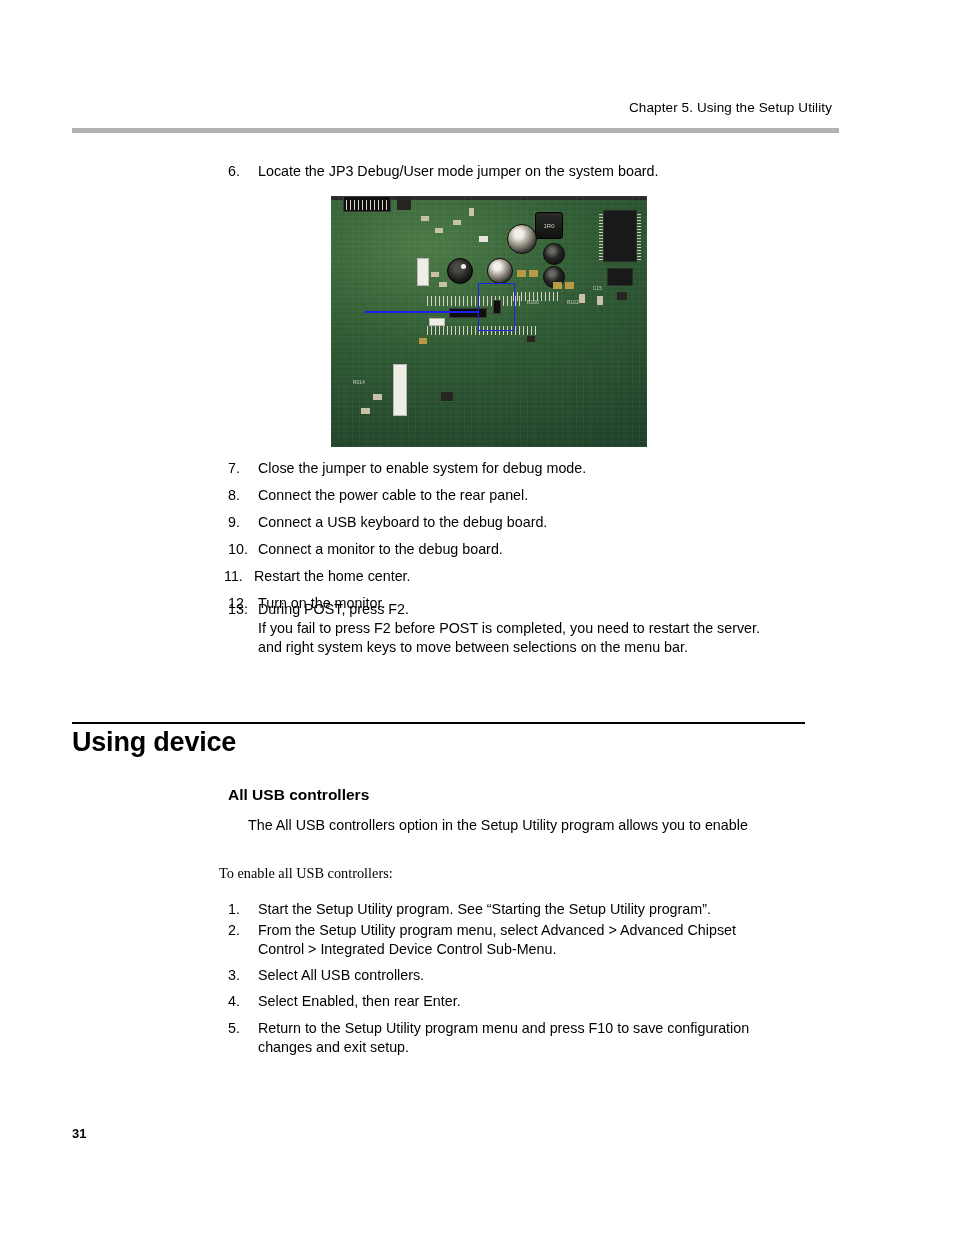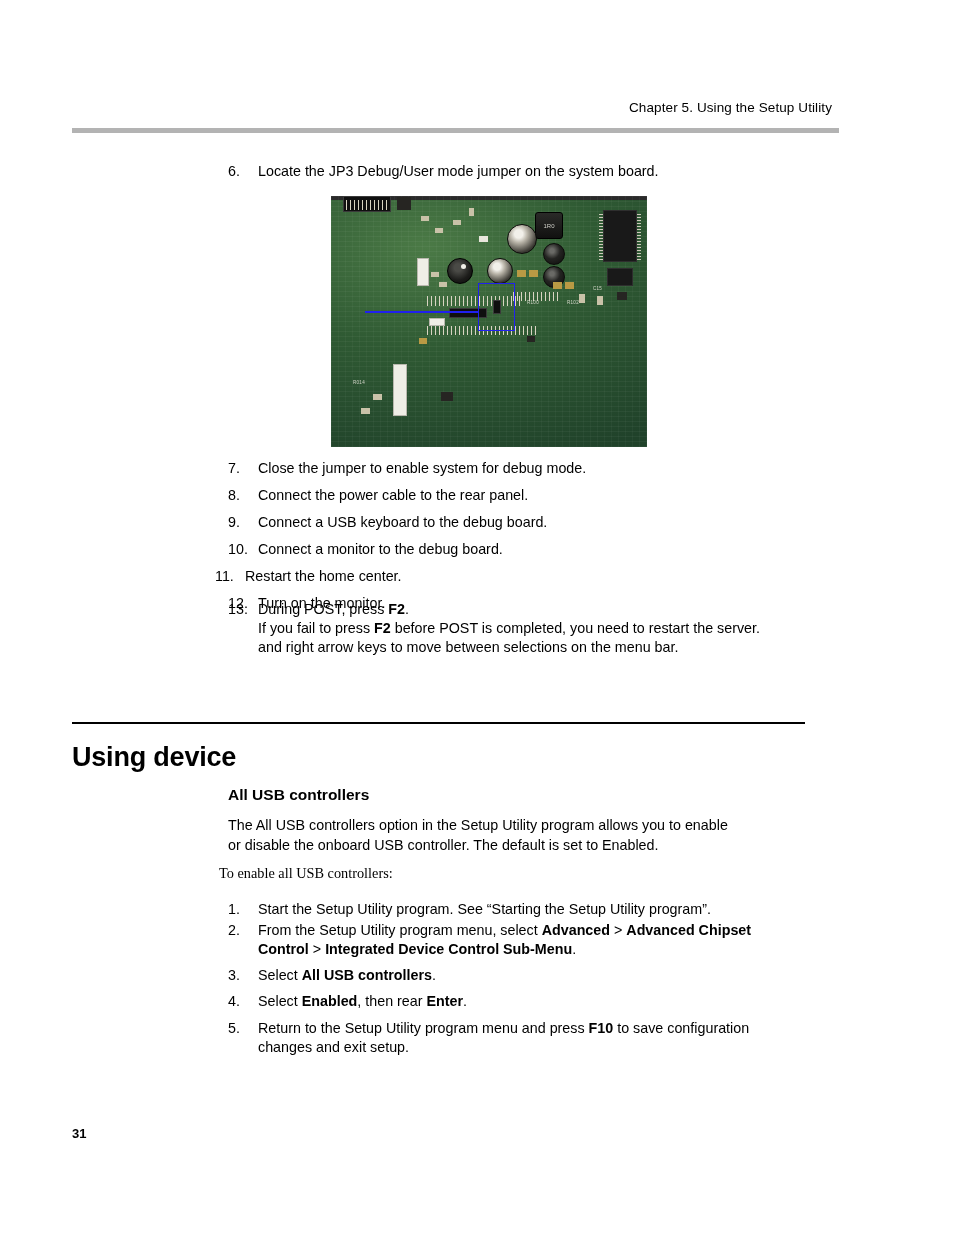--- a/index.html
+++ b/index.html
@@ -43,21 +43,21 @@
     font-size: 14.3px;
     line-height: 19px;
   }
   .step .num {
     width: 30px;
     flex: 0 0 30px;
     white-space: nowrap;
   }
   .step .txt { flex: 1 1 auto; }
   .step .txt .sub { display: block; }
-  b { font-weight: bold; }
+  b { font-weight: normal; }
 
   
   .figure {
     position: absolute;
     left: 331px;
     top: 196px;
     width: 316px;
     height: 251px;
     overflow: hidden;
     background: #1d3b1f;
@@ -168,21 +168,21 @@
 
   
   .section-rule {
     position: absolute;
     left: 72px; top: 722px;
     width: 733px; height: 1.6px;
     background: #000000;
   }
   .h1 {
     position: absolute;
-    left: 72px; top: 742px;
+    left: 72px; top: 727px;
     font-size: 27px;
     font-weight: bold;
     letter-spacing: -0.2px;
   }
   .h2 {
     position: absolute;
     left: 228px; top: 786px;
     font-size: 15.5px;
     font-weight: bold;
   }
@@ -290,45 +290,44 @@
   <span class="txt">Connect the power cable to the rear panel.</span>
 </div>
 <div class="step" style="left:228px; top:513px; width:600px;">
   <span class="num">9.</span>
   <span class="txt">Connect a USB keyboard to the debug board.</span>
 </div>
 <div class="step" style="left:228px; top:540px; width:600px;">
   <span class="num">10.</span>
   <span class="txt">Connect a monitor to the debug board.</span>
 </div>
-<div class="step" style="left:215px; top:567px; width:600px;align-items:flex-end;">
+<div class="step" style="left:224px; top:567px; width:600px;align-items:flex-end;">
   <span class="num">11.</span>
   <span class="txt">Restart the home center.</span>
 </div>
 <div class="step" style="left:228px; top:594px; width:600px;">
   <span class="num">12.</span>
   <span class="txt">Turn on the monitor.</span>
 </div>
 
 <div class="step" style="left:228px; top:600px; width:620px;">
   <span class="num">13.</span>
   <span class="txt">
     <span class="sub"><span>During POST, press </span><b>F2</b><span>.</span></span>
     <span class="sub"><span>If you fail to press </span><b>F2</b><span> before POST is completed, you need to restart the server.</span></span>
-    <span class="sub">and right arrow keys to move between selections on the menu bar.</span>
+    <span class="sub">and right system keys to move between selections on the menu bar.</span>
   </span>
 </div>
 
 <div class="section-rule"></div>
 <div class="h1">Using device</div>
 <div class="h2">All USB controllers</div>
 
 <div class="para" style="left:228px; top:816px; width:610px;">
-  <span style="display:block;">The All USB controllers option in the Setup Utility program allows you to enable</span>
-  <span style="display:block;">or disable the onboard USB controller. The default is set to Enabled.</span>
+  <span style="display:block;margin-left:20px;">The All USB controllers option in the Setup Utility program allows you to enable</span>
 </div>
 
 <div class="para" style="left:219px; top:864px; width:610px;font-family:Liberation Serif, serif;">To enable all USB controllers:</div>
 
 <div id="bottom-list">
     <div class="step" style="left: 228px; top: 900px; width: 620px;">
       <span class="num">1.</span>
       <span class="txt"><span>Start the Setup Utility program. See “Starting the Setup Utility program”.</span></span>
     </div>
     <div class="step" style="left: 228px; top: 921px; width: 620px;">

